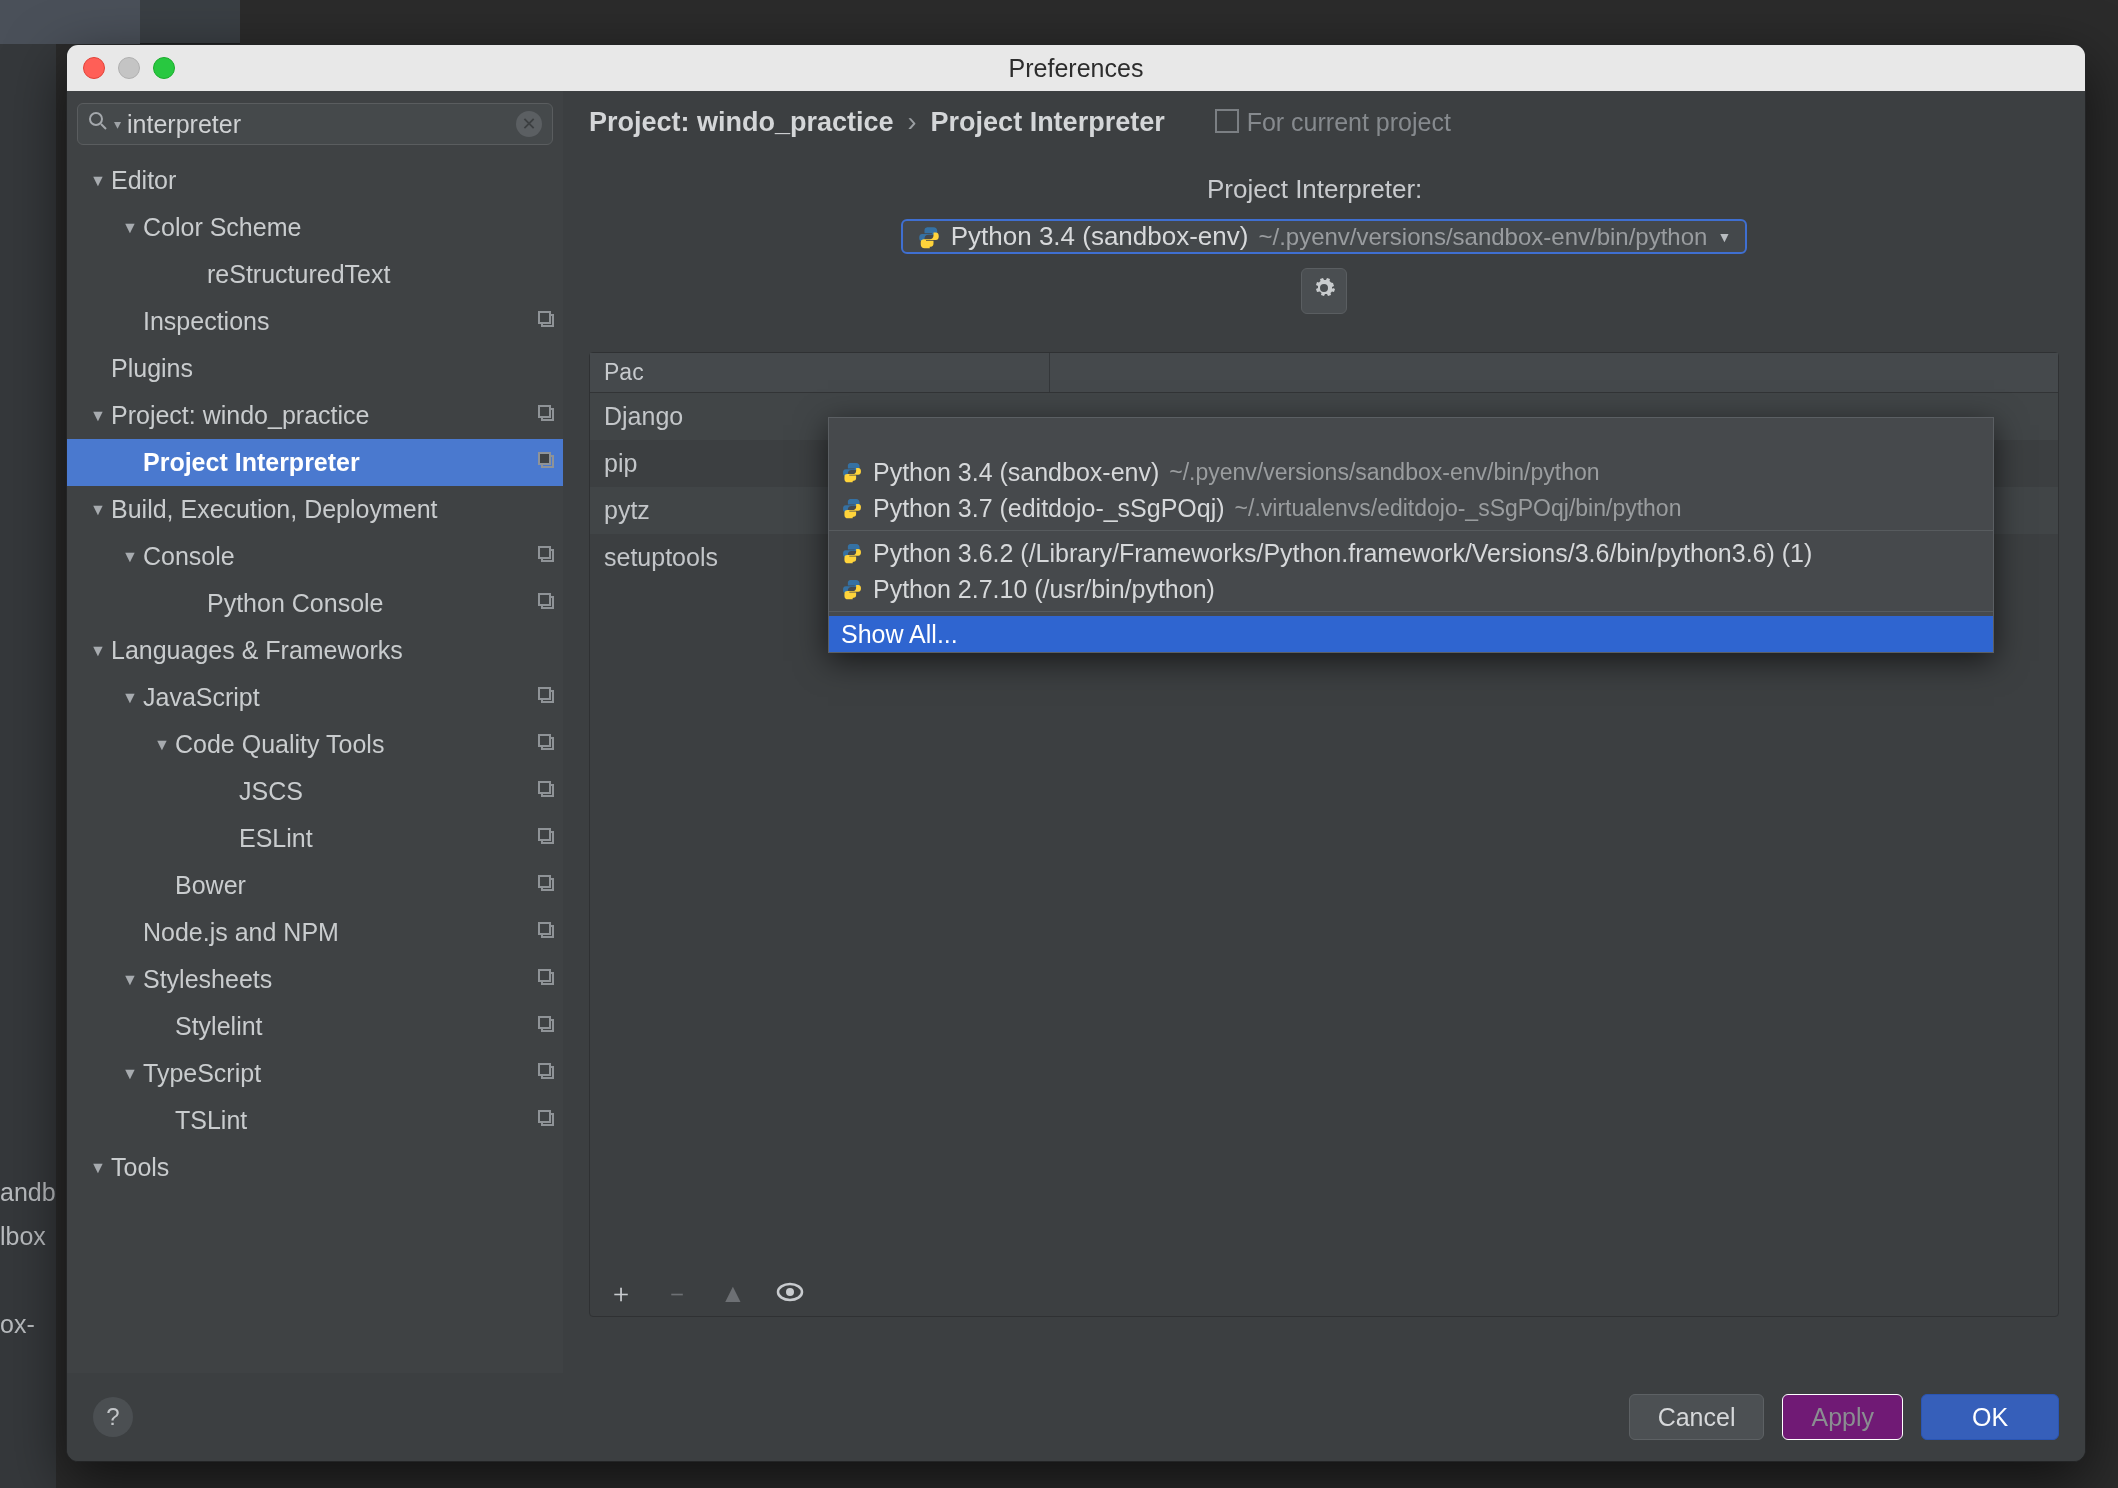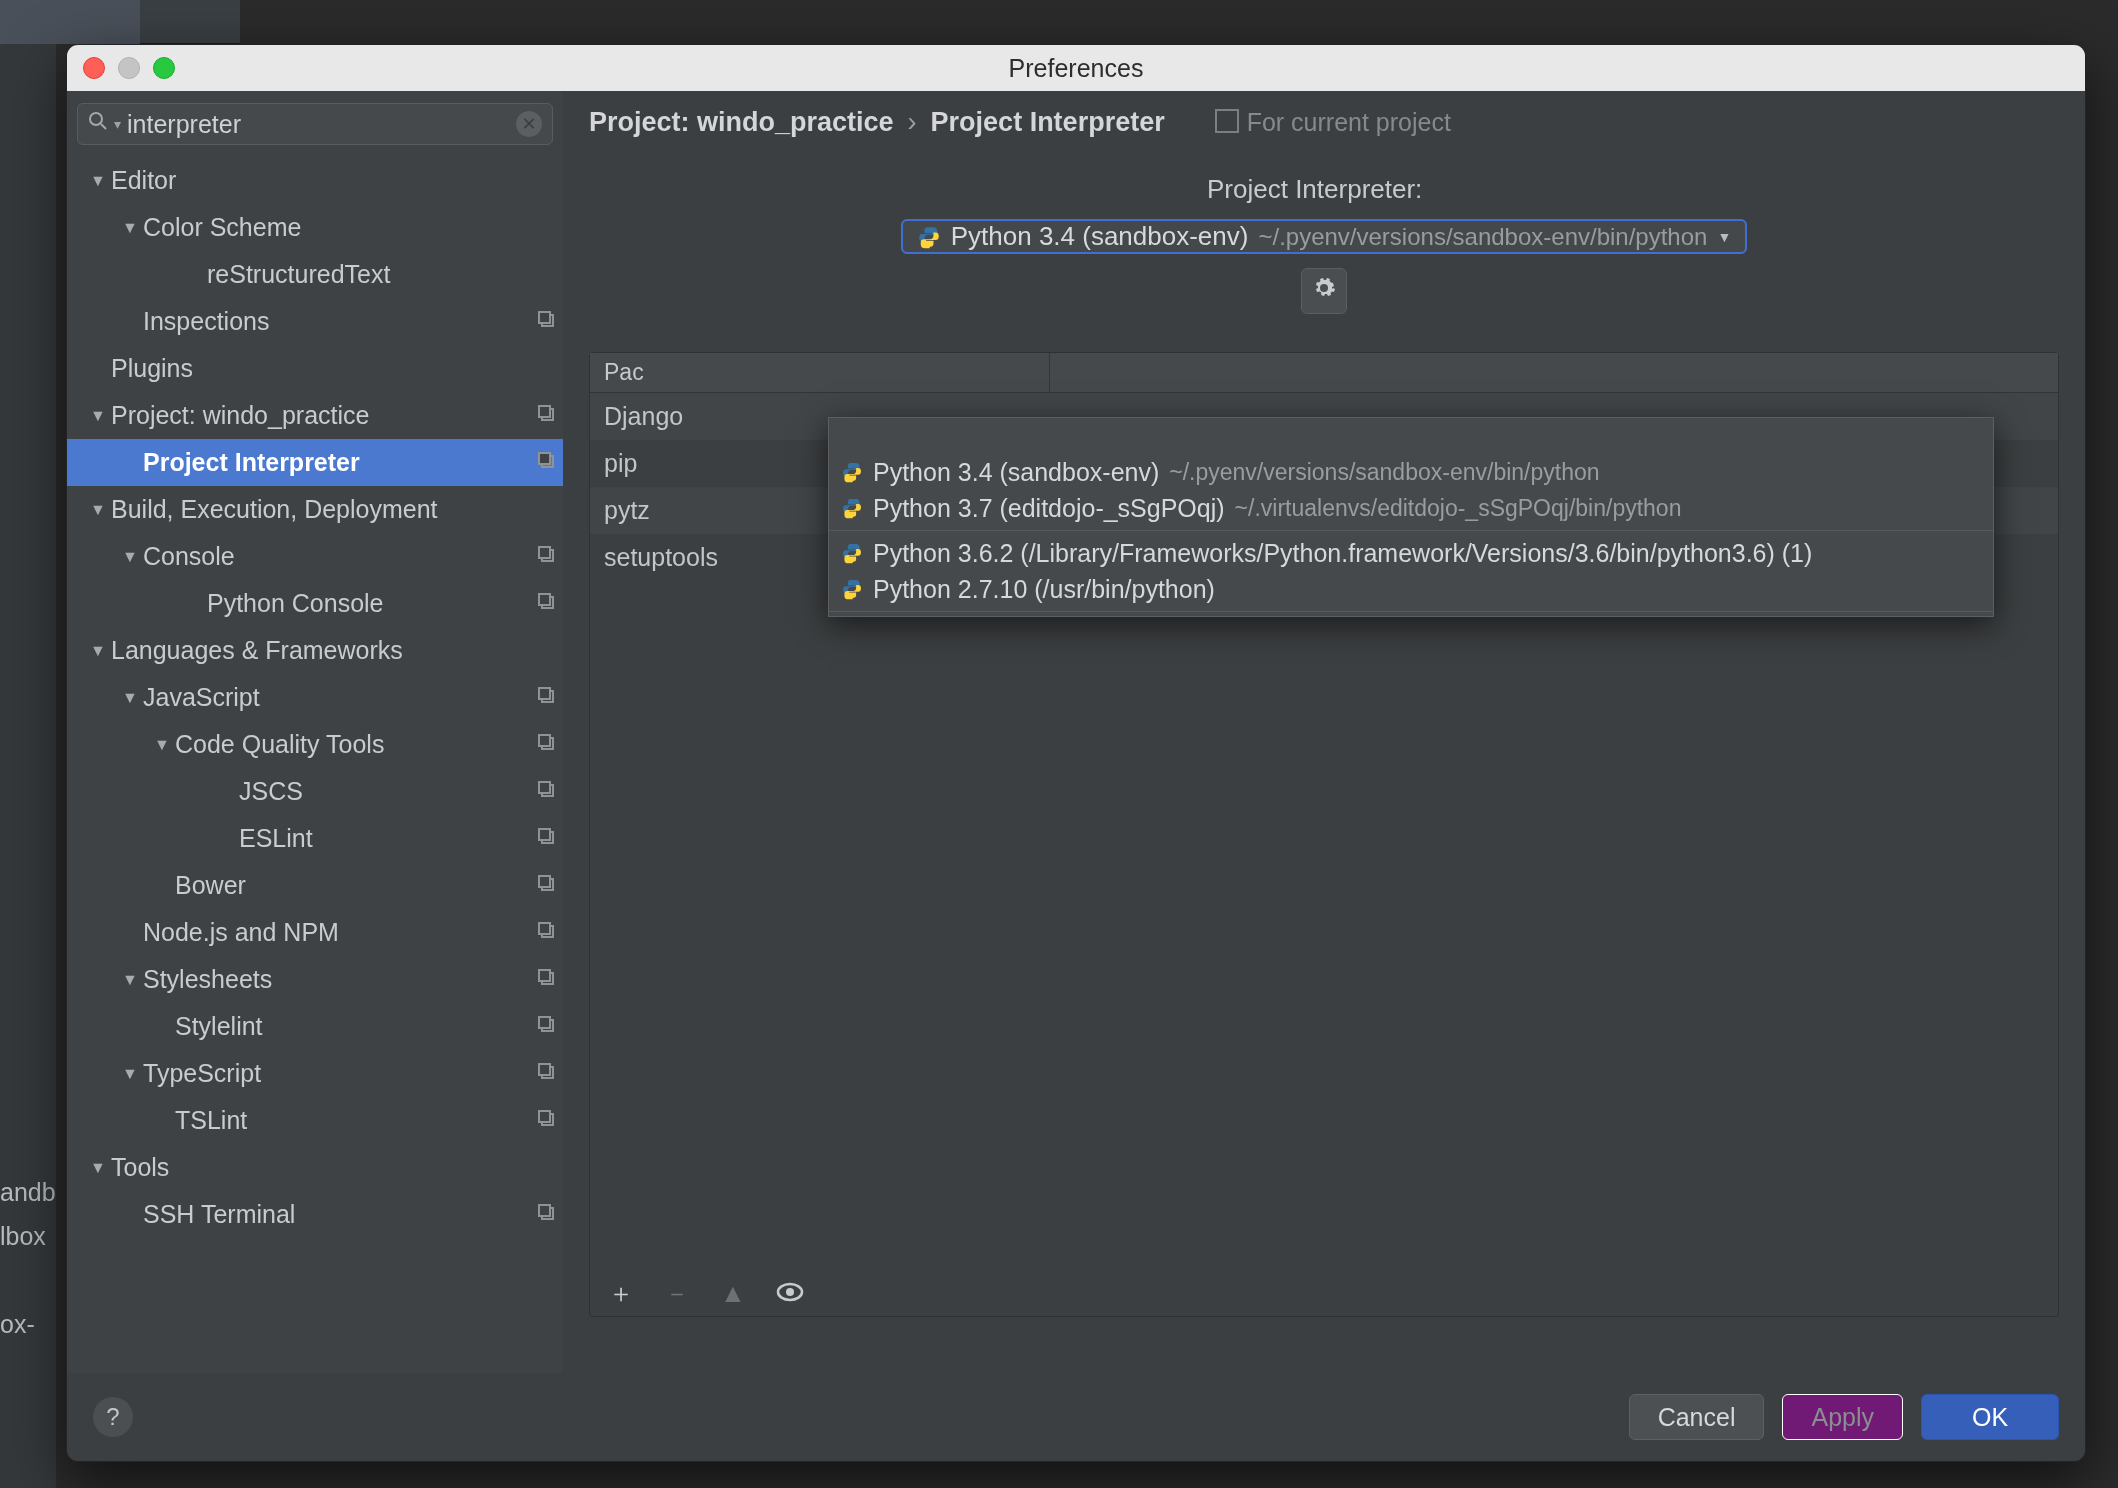--- a/index.html
+++ b/index.html
@@ -263,28 +263,20 @@
             <span class="arrow blank">▼</span>
             <span class="lbl">TSLint</span>
             <span class="copyicon"><svg width="18" height="18" viewBox="0 0 18 18">
                 <rect x="5" y="5" width="11" height="11" fill="none" stroke="#8f9397" stroke-width="2"></rect>
                 <rect x="2" y="2" width="11" height="11" fill="#3f4244" stroke="#8f9397" stroke-width="2"></rect>
               </svg></span>
           </div>
           <div class="node ind0 bold">
             <span class="arrow ">▼</span>
             <span class="lbl">Tools</span>
-          </div>
-          <div class="node ind1">
-            <span class="arrow blank">▼</span>
-            <span class="lbl">SSH Terminal</span>
-            <span class="copyicon"><svg width="18" height="18" viewBox="0 0 18 18">
-                <rect x="5" y="5" width="11" height="11" fill="none" stroke="#8f9397" stroke-width="2"></rect>
-                <rect x="2" y="2" width="11" height="11" fill="#3f4244" stroke="#8f9397" stroke-width="2"></rect>
-              </svg></span>
           </div>
         </div>
     </div>
 
     <div class="main">
       <div class="crumbs">
         <span class="strong">Project: windo_practice</span>
         <span class="sep">›</span>
         <span class="strong">Project Interpreter</span>
         <span class="currenthint">
@@ -381,20 +373,23 @@
             <div class="dditem">
               <span class="pyicon">
                 <svg width="22" height="22" viewBox="0 0 32 32">
                   <path d="M15 3c-5 0-5 3-5 5v3h10v1H7c-3 0-4 2-4 5s1 5 4 5h3v-4c0-3 2-5 5-5h8c2 0 4-1 4-4V8c0-3-2-5-5-5h-7z" fill="#3571a3"></path>
                   <path d="M17 29c5 0 5-3 5-5v-3H12v-1h13c3 0 4-2 4-5s-1-5-4-5h-3v4c0 3-2 5-5 5H9c-2 0-4 1-4 4v3c0 3 2 5 5 5h7z" fill="#ffd43b"></path>
                 </svg>
               </span>
               <span>Python 2.7.10 (/usr/bin/python)</span>
             </div>
             <div class="ddsep"></div>
+            <div class="dditem hl">
+              <span>Show All...</span>
+            </div>
           </div>
 
         <div class="tabletools">
           <span>＋</span>
           <span class="dim">－</span>
           <span class="dim">▲</span>
           <span>
             <svg width="28" height="20" viewBox="0 0 28 20">
                 <ellipse cx="14" cy="10" rx="12" ry="8" fill="none" stroke="#c8cbce" stroke-width="2.5"></ellipse>
                 <circle cx="14" cy="10" r="4" fill="#c8cbce"></circle>

